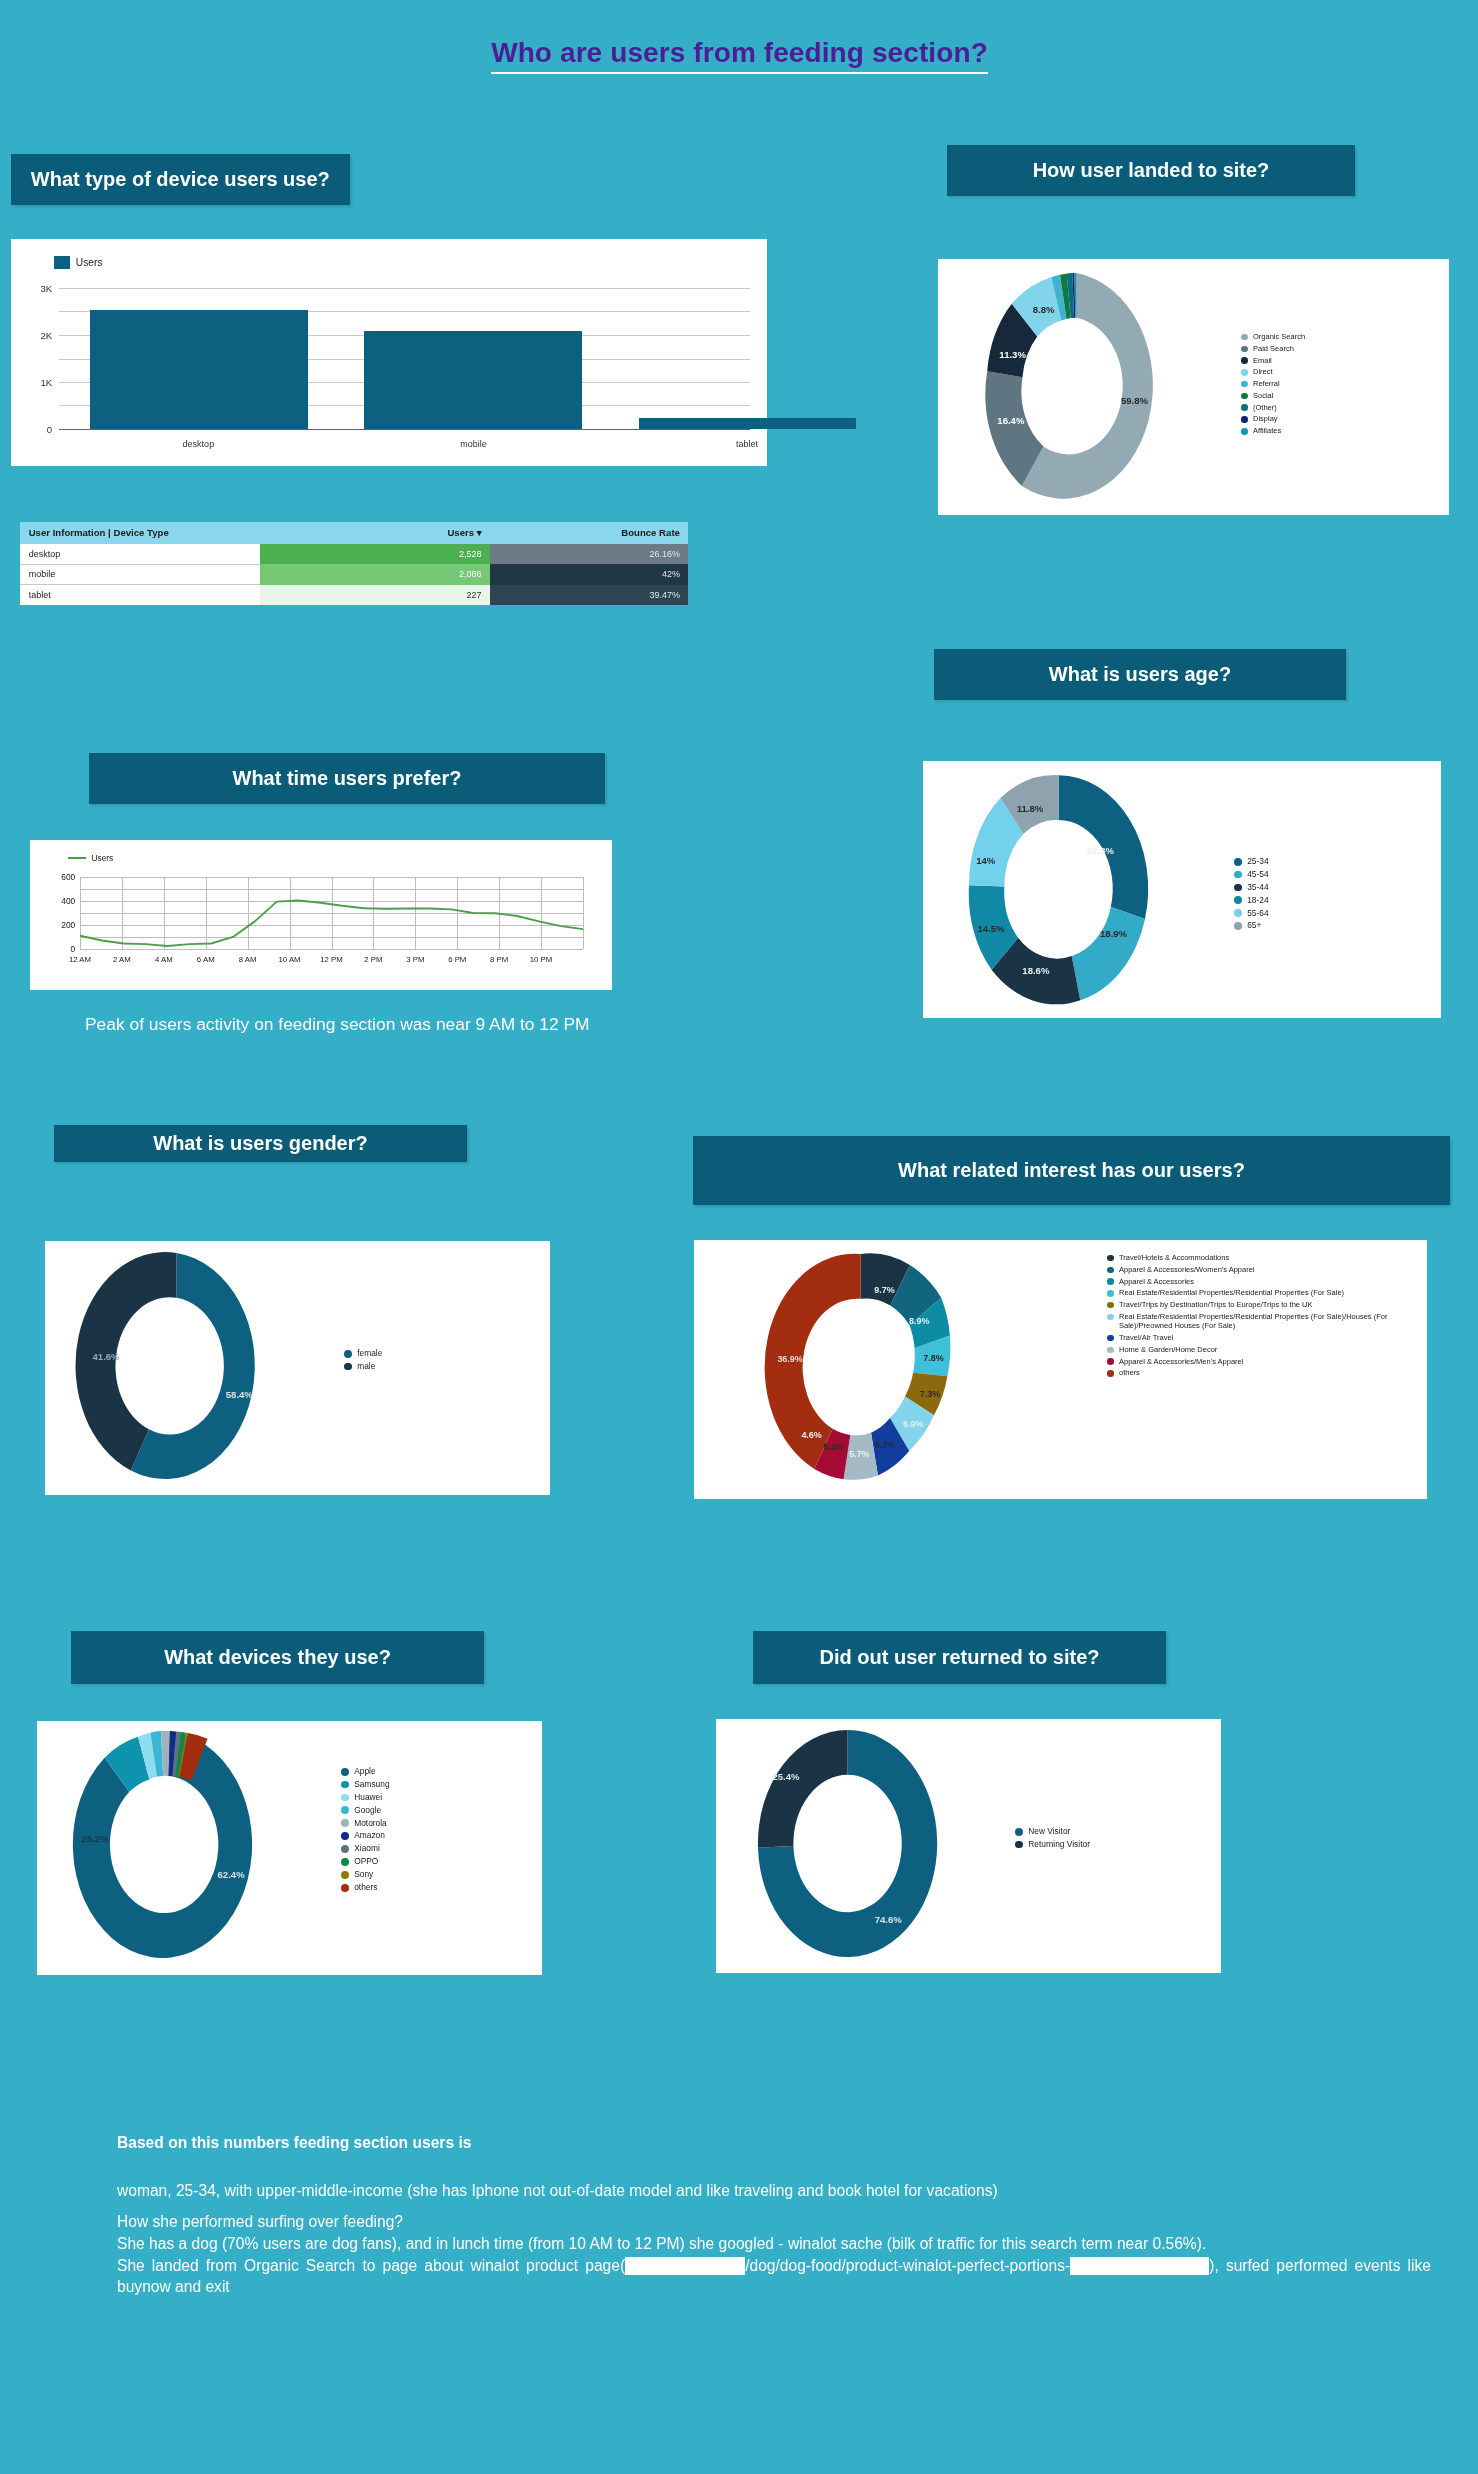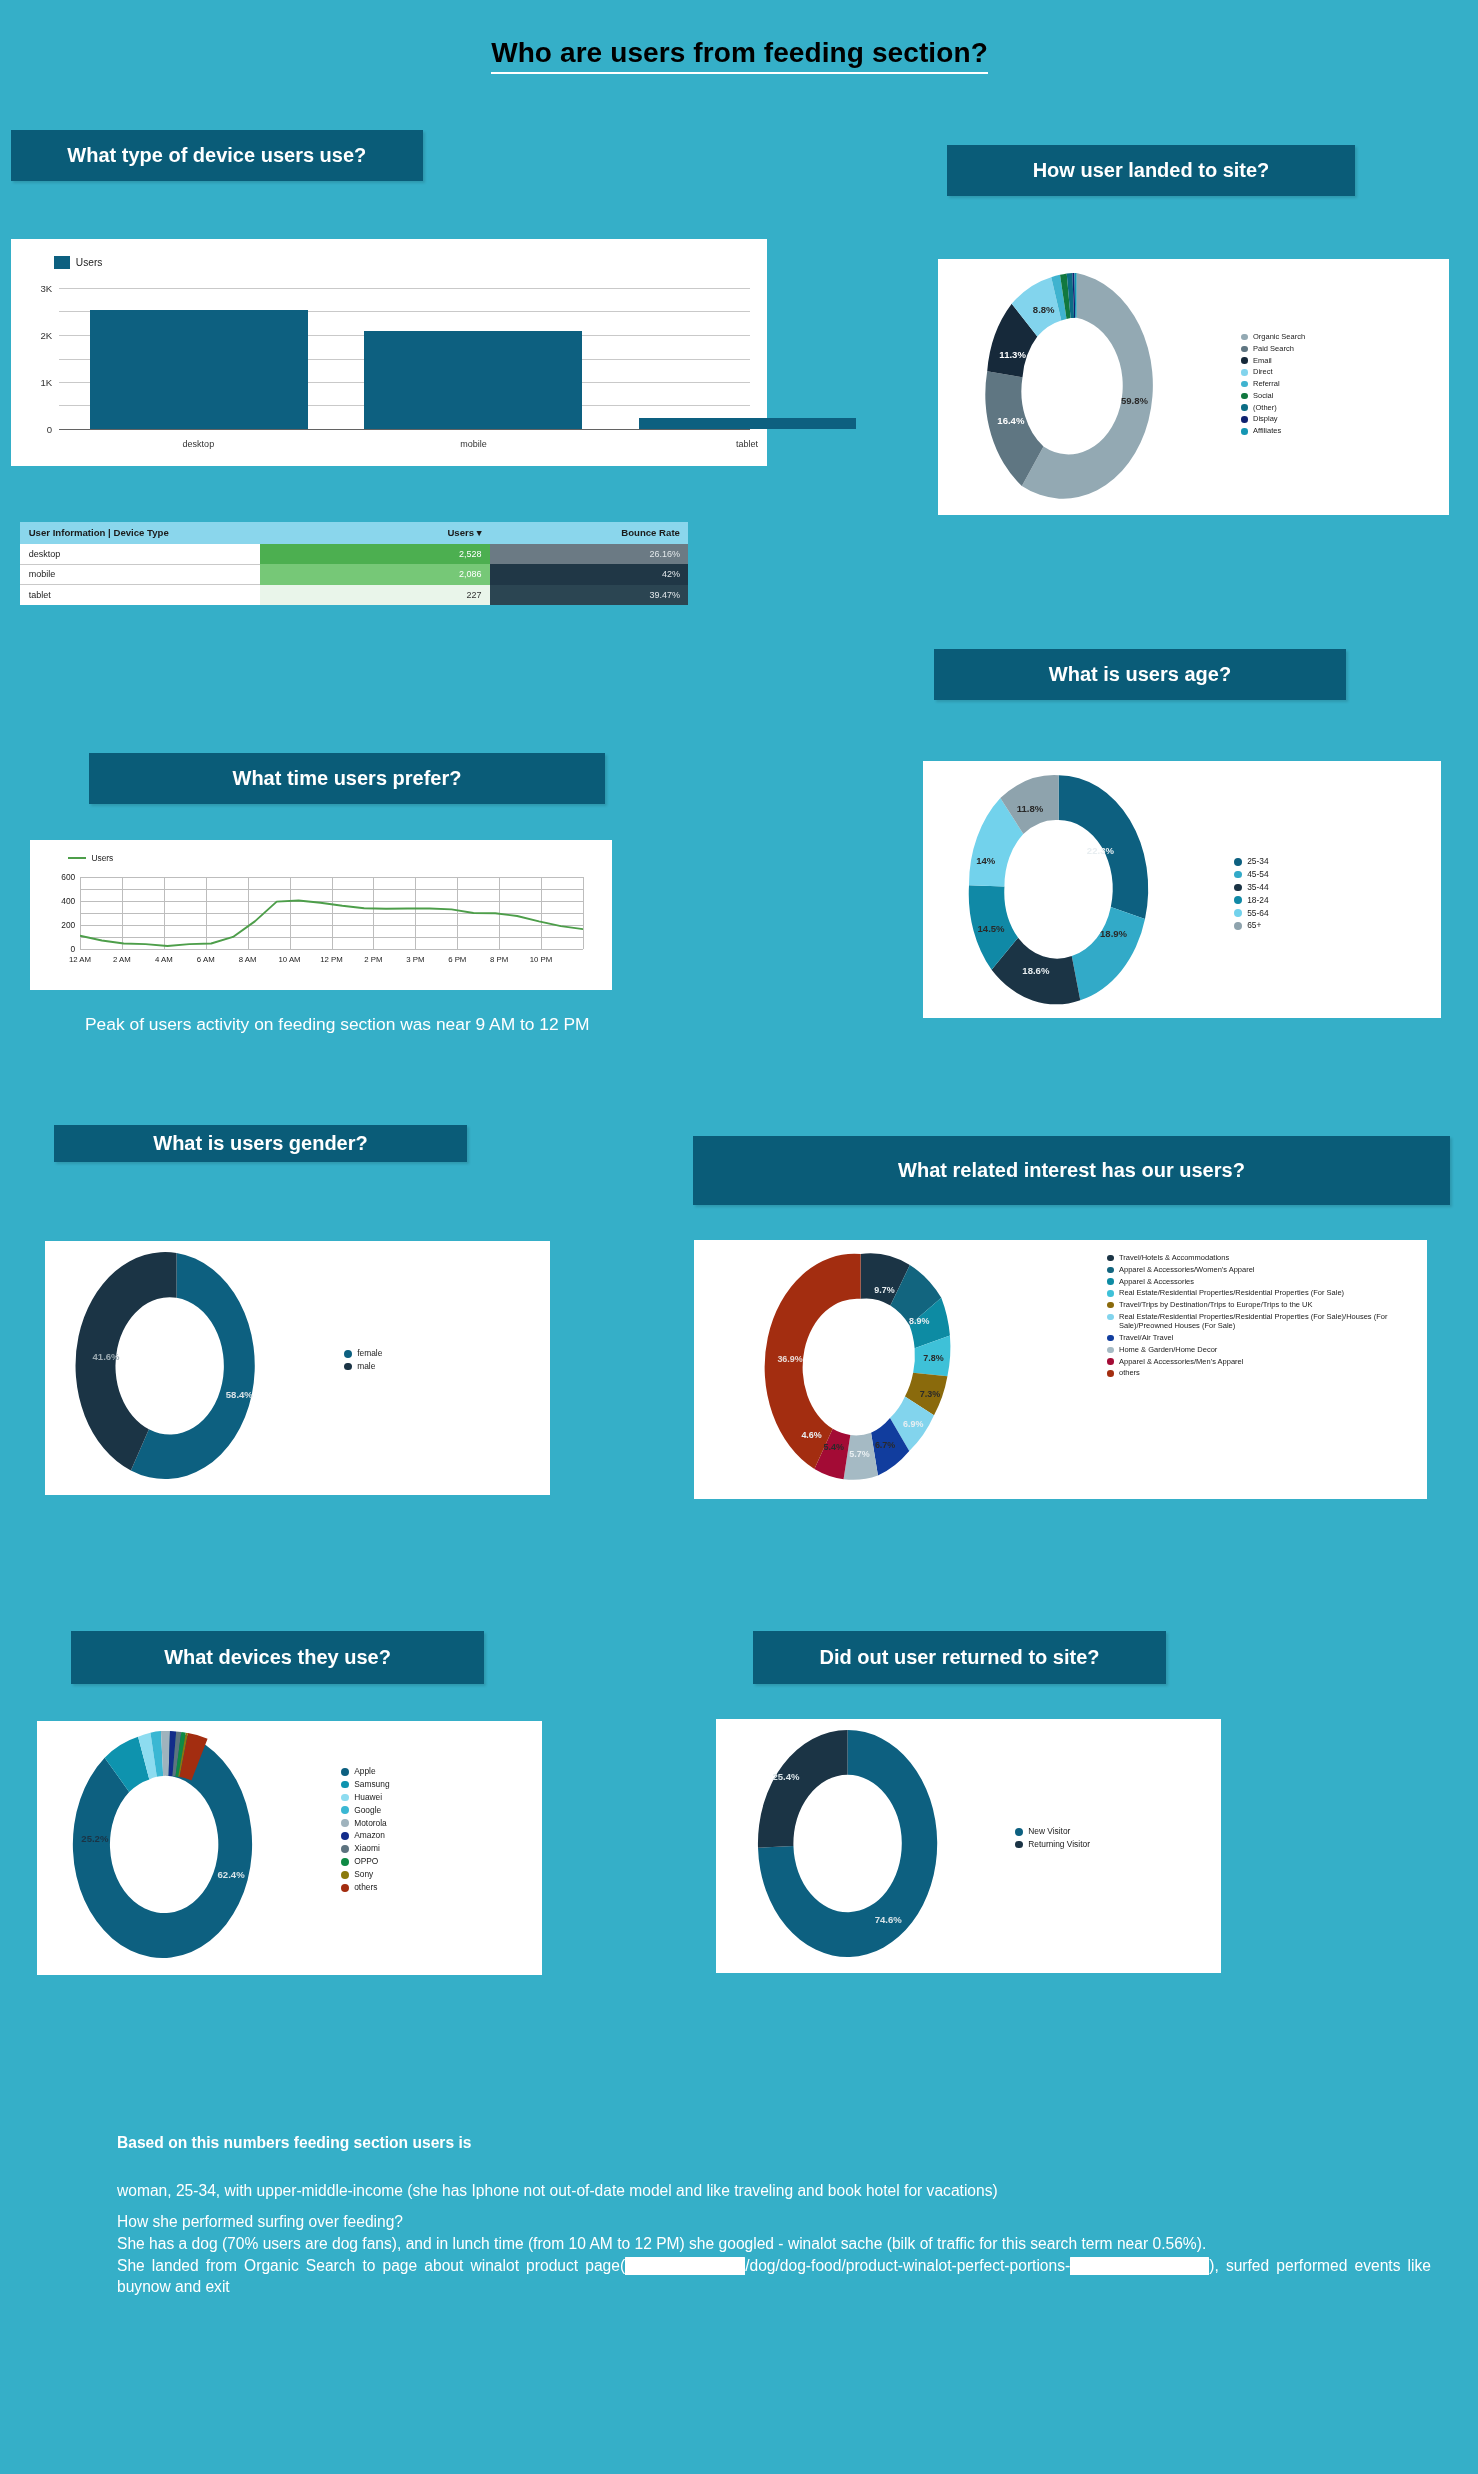--- a/index.html
+++ b/index.html
@@ -11,21 +11,21 @@
     overflow: hidden;
   }
   .page { position: relative; width: 1479px; height: 2475px; }
 
   
   .main-title {
     position: absolute;
     left: 0; top: 37px;
     width: 1479px;
     text-align: center;
-    color: #000000;
+    color: #4c1d95;
     font-size: 28px;
     font-weight: bold;
     letter-spacing: 0.1px;
   }
   .main-title span {
     border-bottom: 2.4px solid #ffffff;
     padding-bottom: 4.2px;
   }
 
   
@@ -111,21 +111,21 @@
 </style>
 </head>
 <body>
 
 <div class="page">
 
   <div class="main-title">
     <span>Who are users from feeding section?</span>
   </div>
 
-  <div class="hdr" style="left:10.8px; top:130px; width:412px; height:51px;">
+  <div class="hdr" style="left:10.8px; top:154px; width:339px; height:51px;">
     <span>What type of device users use?</span>
   </div>
 
   <div class="card" style="left:10.8px; top:239px; width:756px; height:227px;">
     <div class="bar-legend">
       <span class="swatch"></span>
       <span class="lbl">Users</span>
     </div>
     <div class="plot">
 

